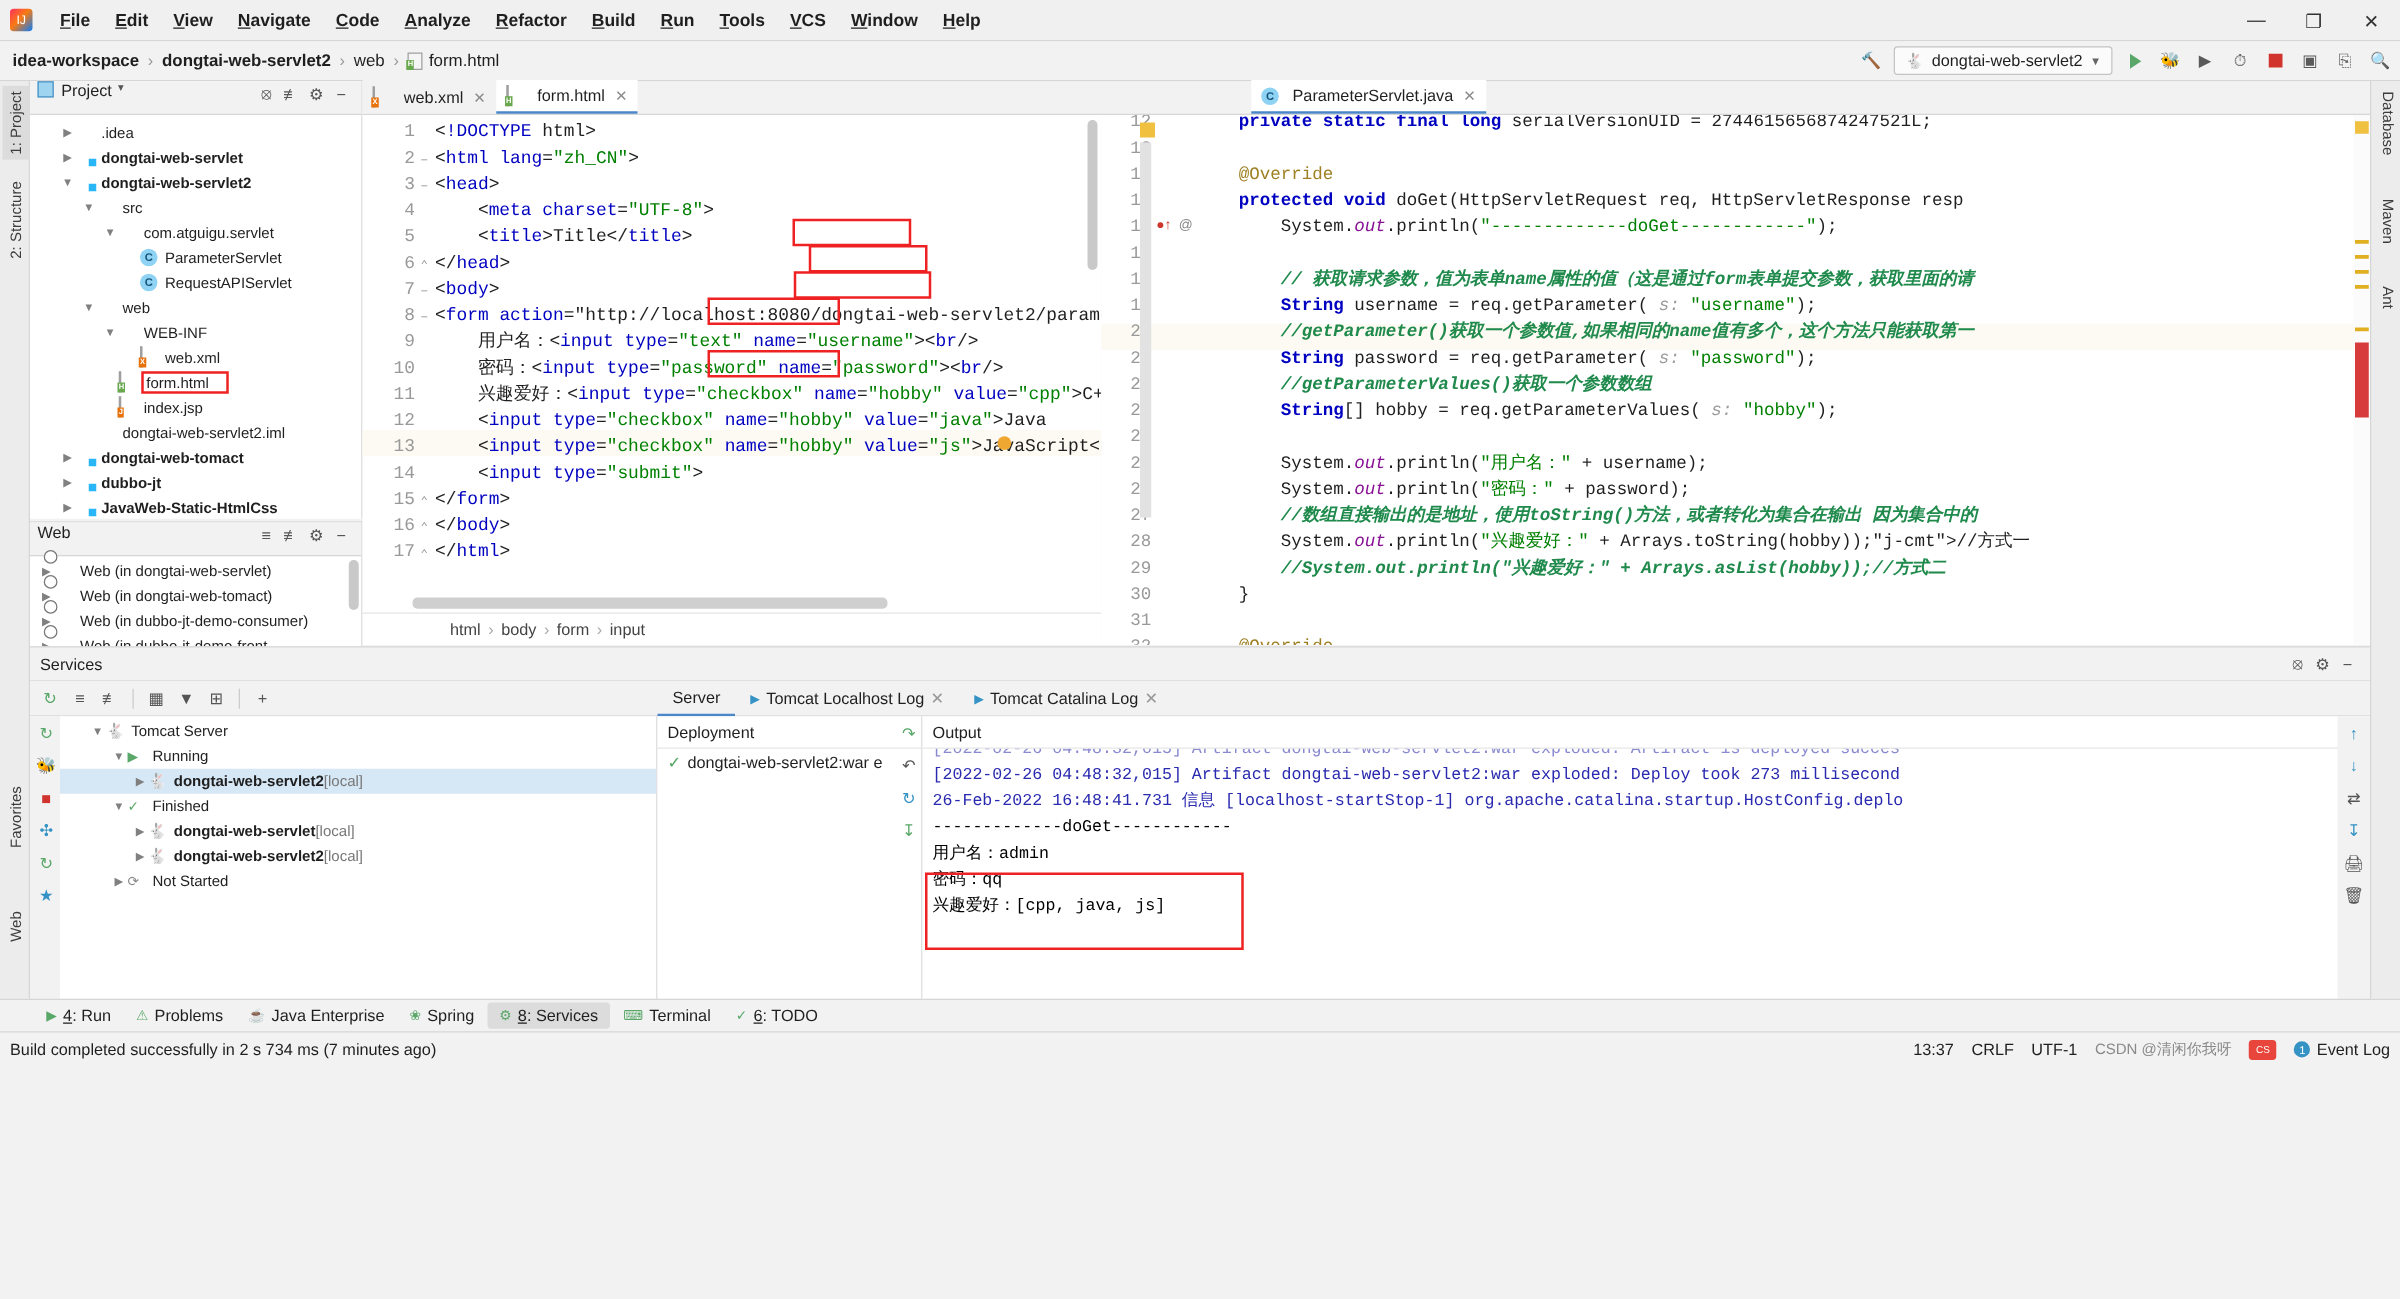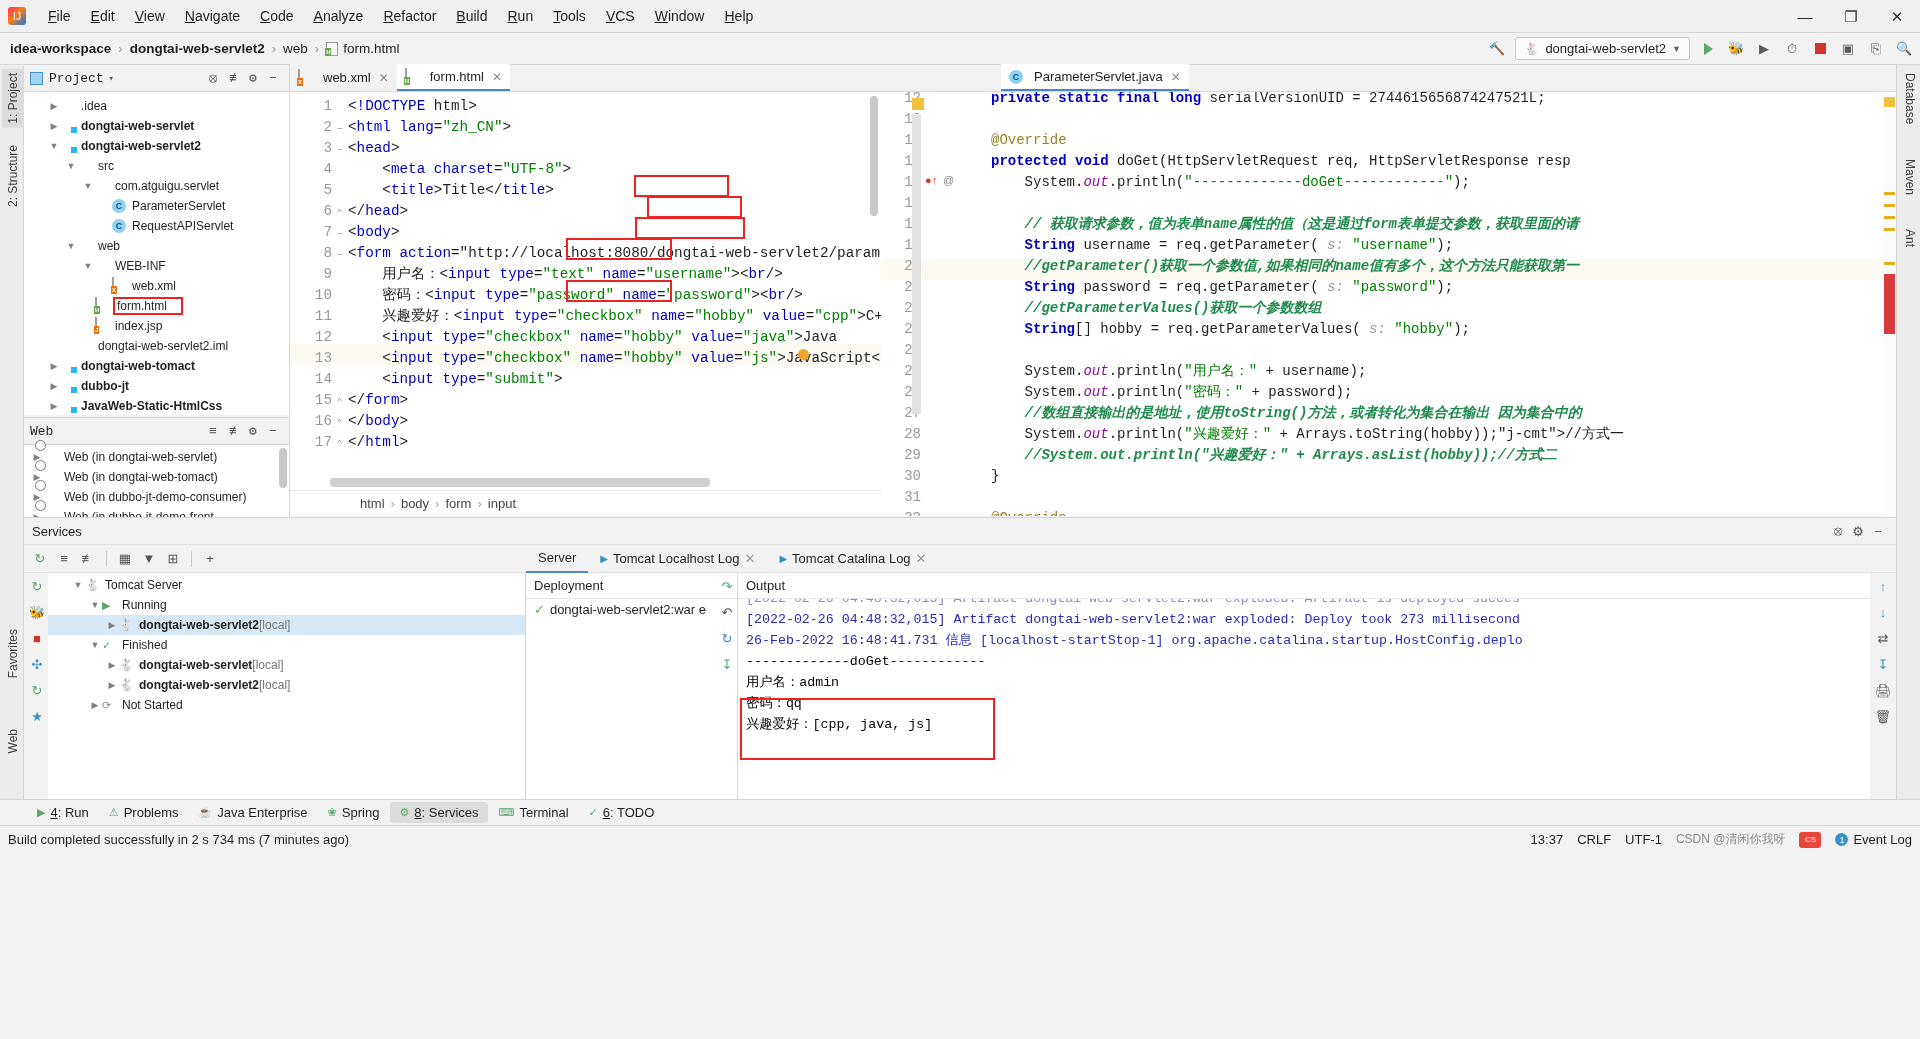--- a/index.html
+++ b/index.html
@@ -20,21 +20,21 @@
     background: #f0f0f0; border-bottom: 1px solid #d6d6d6;
     display: flex; align-items: center;
   }
   .ij-logo {
     width: 18px; height: 18px; margin-left: 8px; margin-right: 12px;
     border-radius: 3px;
     background: linear-gradient(135deg,#fe315d 0%, #f97a12 45%, #087cfa 100%);
     color: #fff; font-size: 10px; font-weight: normal;
     display: flex; align-items: center; justify-content: center;
   }
-  .menu { display: flex; align-items: center; gap: 0px; }
+  .menu { display: flex; align-items: center; gap: 0px; font-weight: bold; }
   .menu-item {
     padding: 4px 10px; font-size: 14px; color: #1f1f1f; cursor: default;
     white-space: nowrap;
   }
   .menu-item u { text-decoration: underline; }
   .win-title {
     position: absolute; left: 0; right: 0; text-align: center;
     font-size: 13.5px; color: #3c3c3c; pointer-events: none;
   }
   .win-buttons { position: absolute; right: 0; top: 0; height: 33px; display: flex; }
@@ -78,21 +78,21 @@
   .vtab.rot { transform: rotate(180deg); }
   .vtab.sel { background: #dcdcdc; }
 
   
   .projpanel {
     position: absolute; top: 65px; left: 24px; width: 266px; height: 350px;
     background: #fff; border-right: 1px solid #d6d6d6;
   }
   .panel-head {
     height: 27px; background: #f2f2f2; border-bottom: 1px solid #d6d6d6;
-    display: flex; align-items: center; padding: 0 6px; font-size: 13px; font-family: Liberation Mono, monospace;
+    display: flex; align-items: flex-start; padding: 0 6px; font-size: 13px;
   }
   .panel-head .ttl { margin-left: 6px; }
   .panel-head .sp { flex: 1; }
   .hicon { width: 20px; height: 20px; display:flex; align-items:center; justify-content:center; font-size: 13px; color: #555; }
   .sq-ic { width: 13px; height: 13px; border: 1.5px solid #4a90c4; background: #9fd4f0; }
   .tree { padding: 4px 0; font-size: 13.5px; }
   .trow { display: flex; align-items: center; height: 20px; white-space: nowrap; }
   .arrow { width: 14px; text-align: center; color: #808080; font-size: 9px; flex: 0 0 14px; }
   .ficon { width: 16px; height: 16px; margin-right: 4px; flex: 0 0 16px; position: relative; }
   .fold { width: 14px; height: 11px; background: #b3b3b3; border-radius: 1px 2px 1px 1px; margin-top: 3px; }

